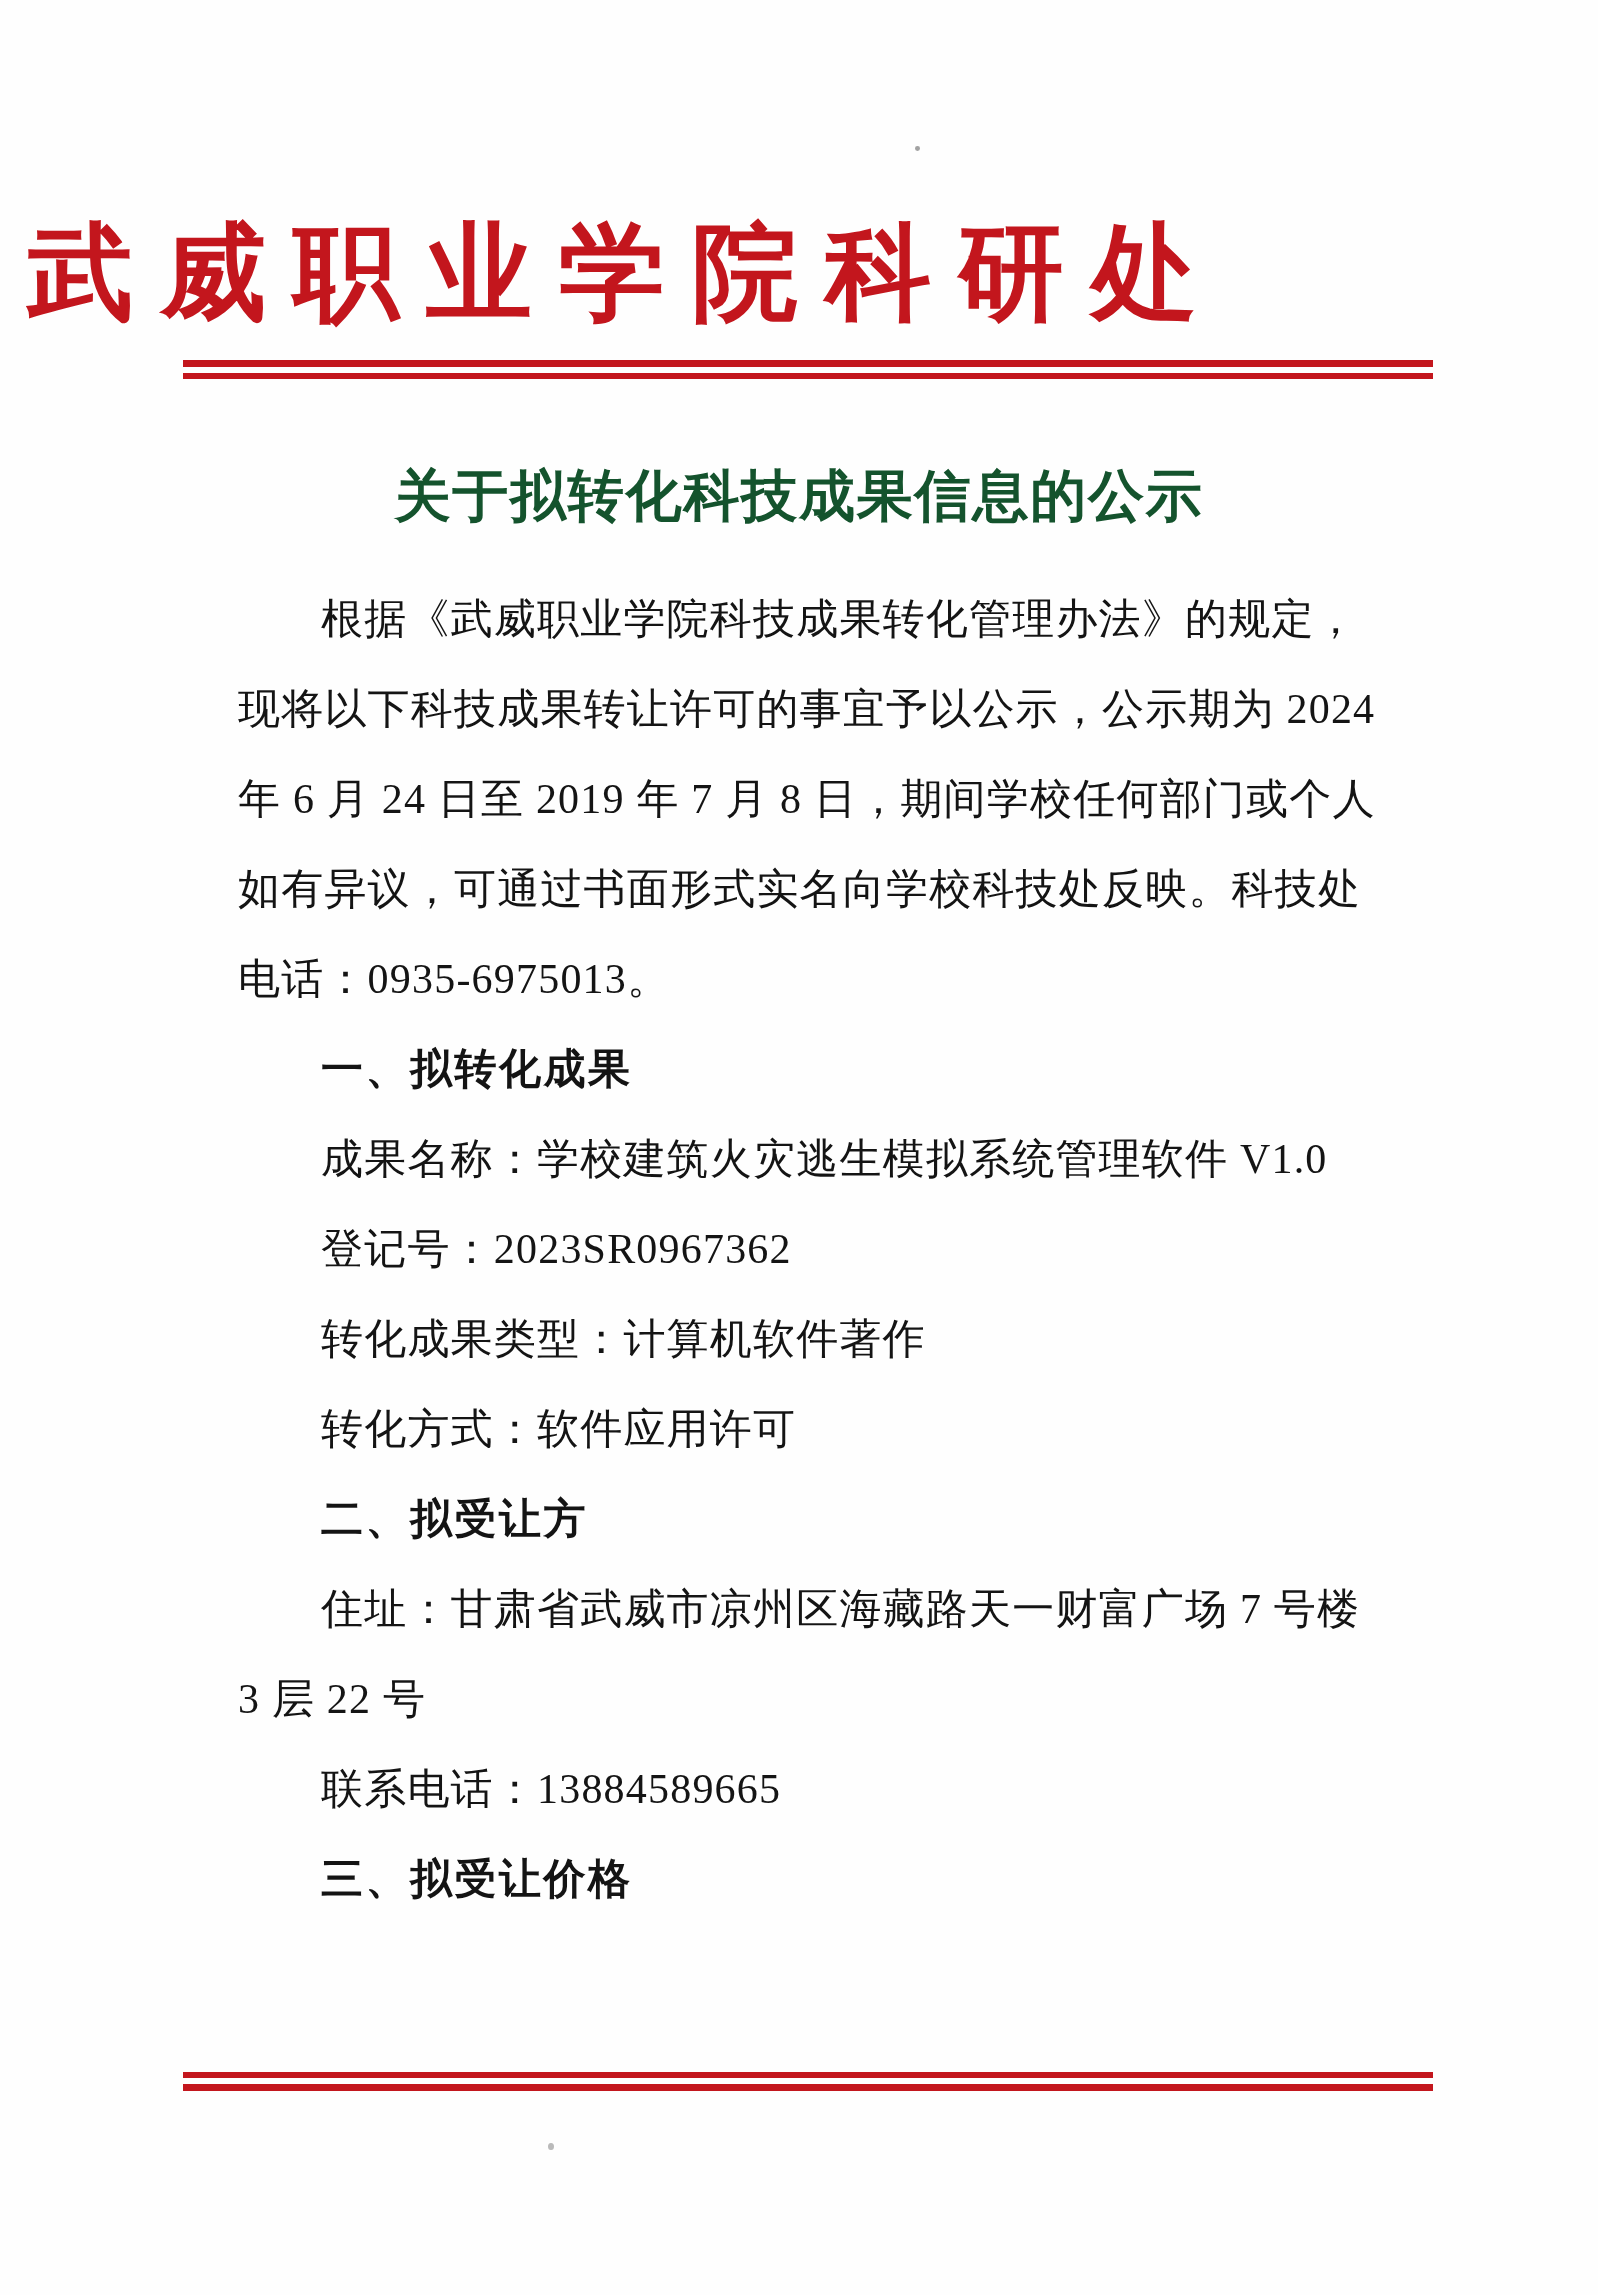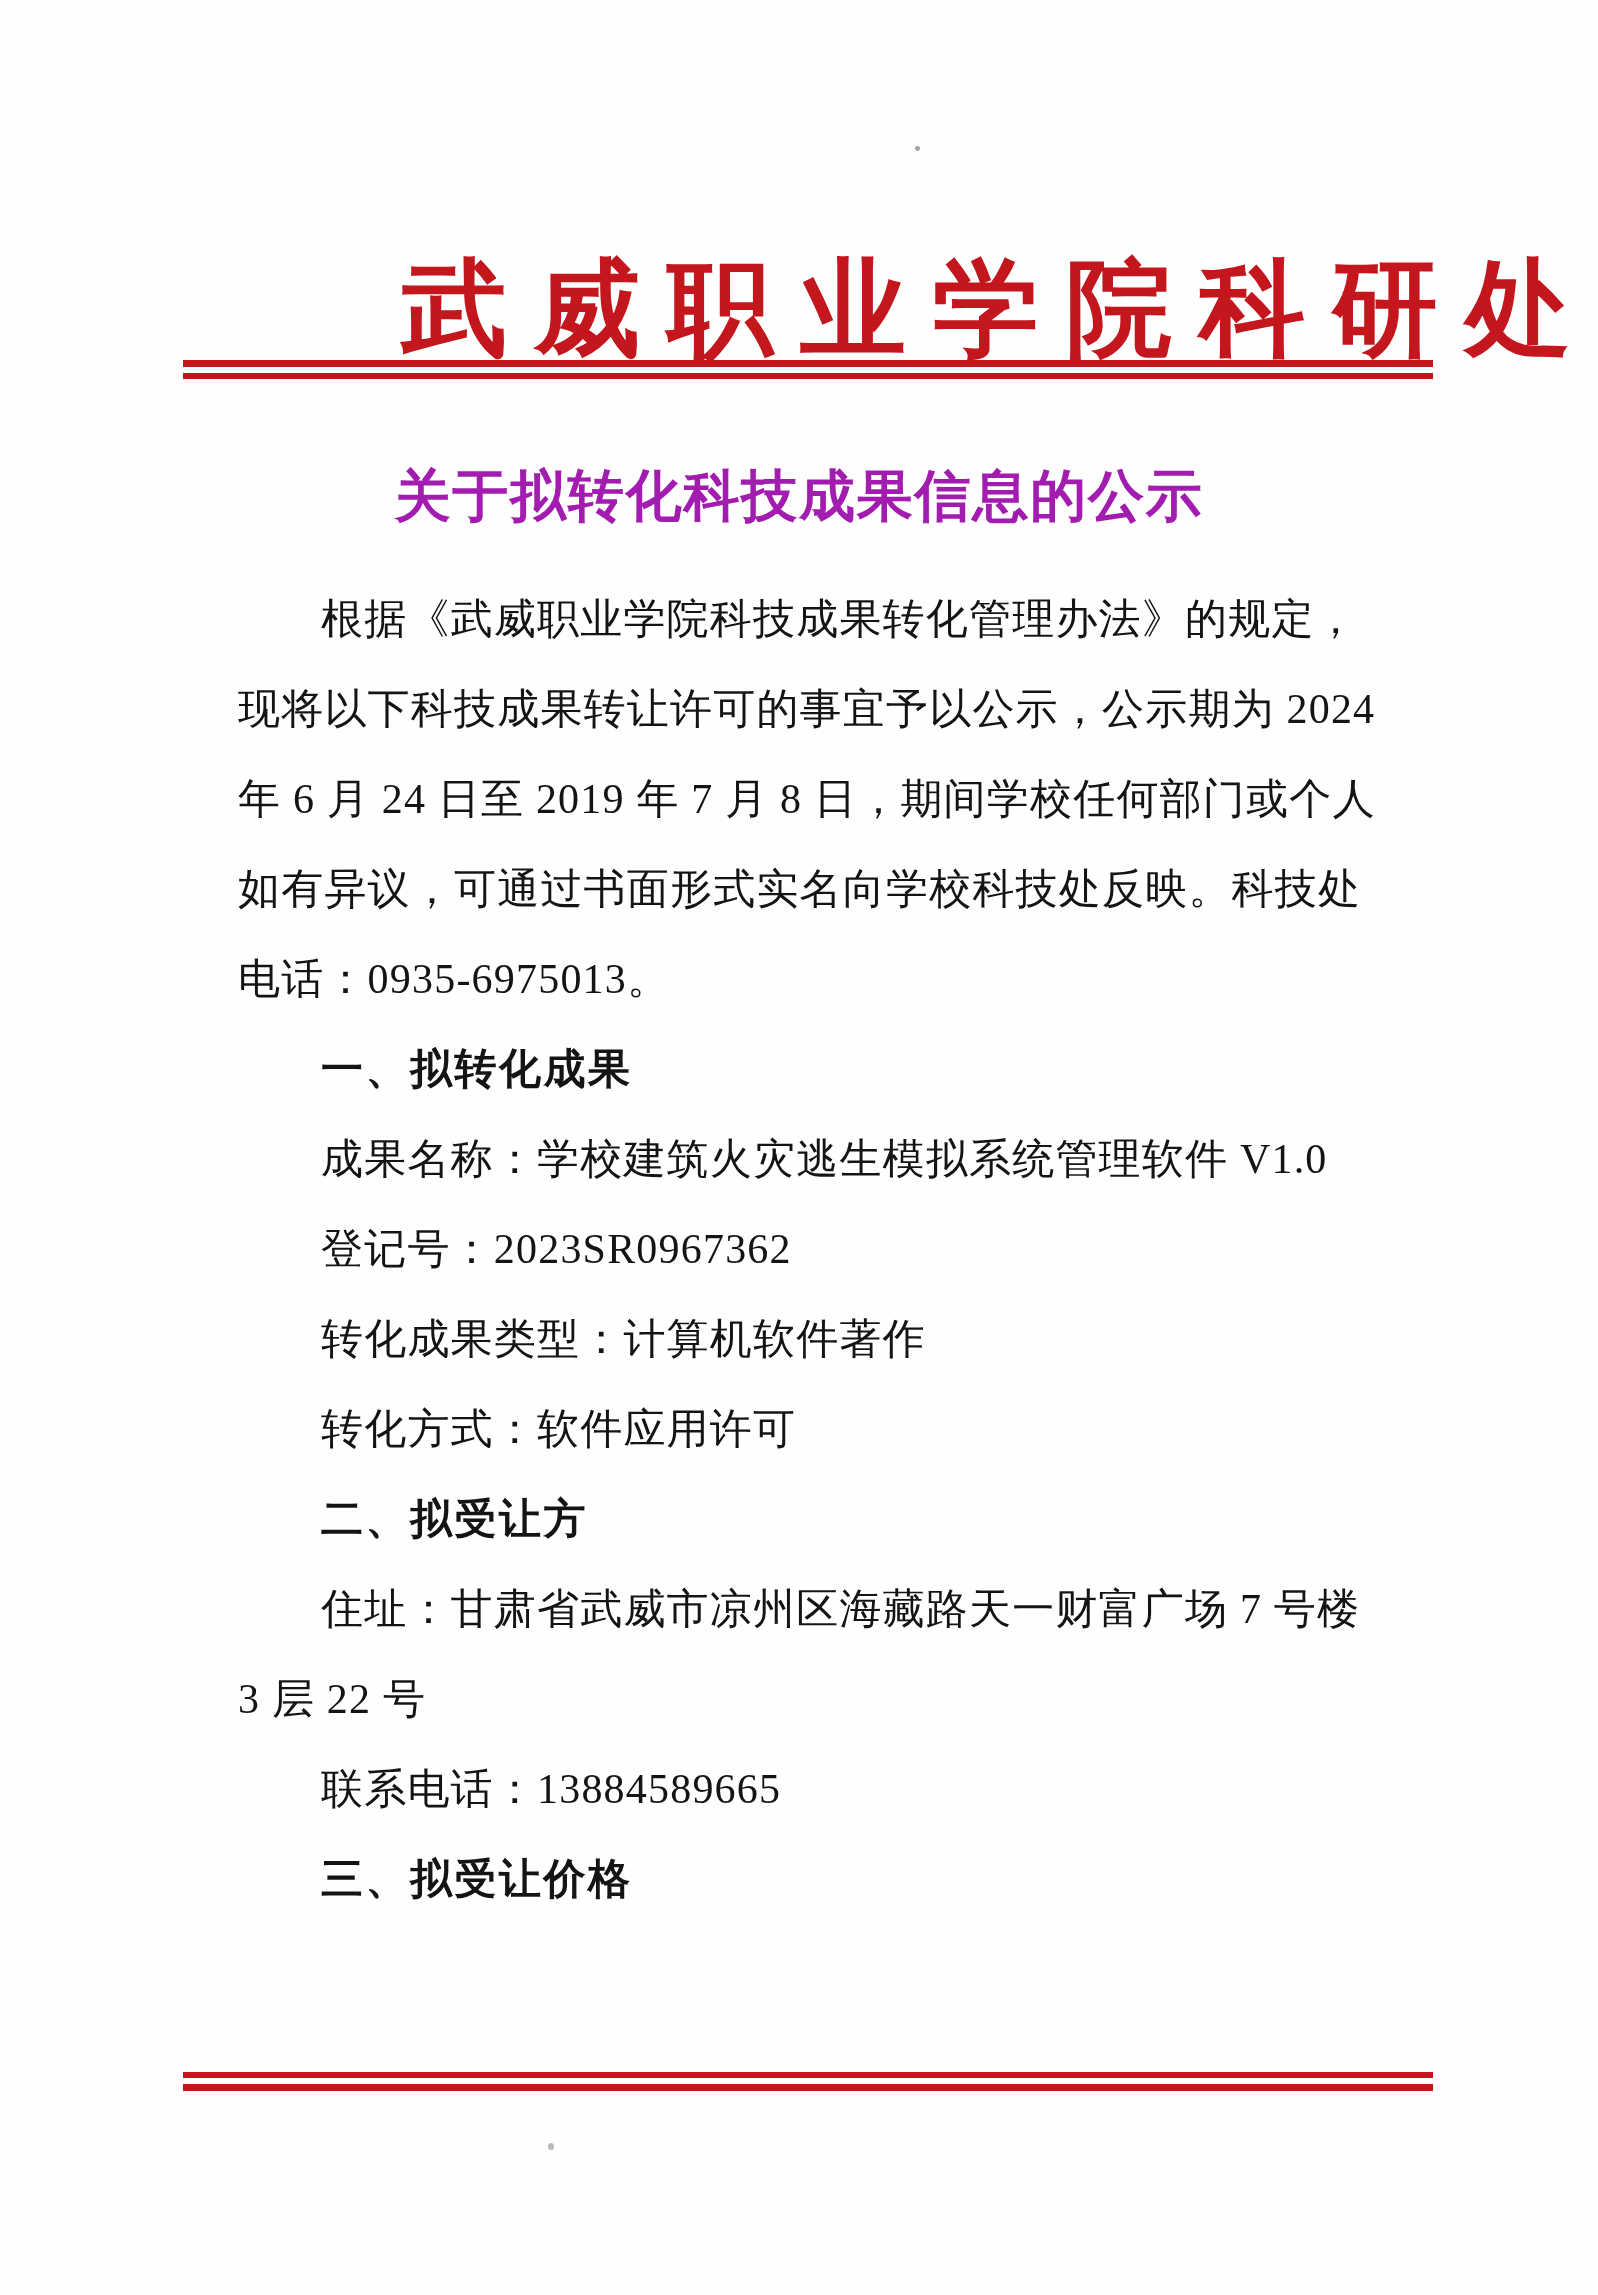--- a/index.html
+++ b/index.html
@@ -8,29 +8,28 @@
     width:1598px;height:2295px;
     margin:0 auto;
     background:#fefefe;
     overflow:hidden;
     font-family:"Liberation Serif","DejaVu Serif",serif;
     color:#141414;
   }
   
   .masthead{
     position:absolute;top:214px;left:0;right:0;
-    text-align:right;
+    text-align:left;
     font-family:"Liberation Serif","DejaVu Serif",serif;
     font-weight:900;
     font-size:106px;
     line-height:120px;
     letter-spacing:27px;
     text-indent:27px;
     color:#c3161d;
-    margin-top:36px;
   }
   .rule{
     position:absolute;left:183px;width:1250px;
   }
   .rule .bar{background:#c3161d;}
   .rule-top{top:360px;}
   .rule-top .b1{height:7.4px;}
   .rule-top .gap{height:5.5px;}
   .rule-top .b2{height:6.1px;}
   .rule-bottom{top:2072px;}
@@ -40,21 +39,21 @@
   .rule .gap{background:transparent;}
   
   .doc-title{
     position:absolute;top:462px;left:0;right:0;
     text-align:center;
     font-family:"Liberation Sans","DejaVu Sans",sans-serif;
     font-weight:700;
     font-size:56px;
     line-height:68px;
     letter-spacing:1.8px;
-    color:#a21caf;
+    color:#14532d;
   }
   
   .body-text{
     position:absolute;
     top:574px;left:224px;width:1154px;
     font-size:42px;
     line-height:90px;
     margin-left:14px;
   }
   .line{

